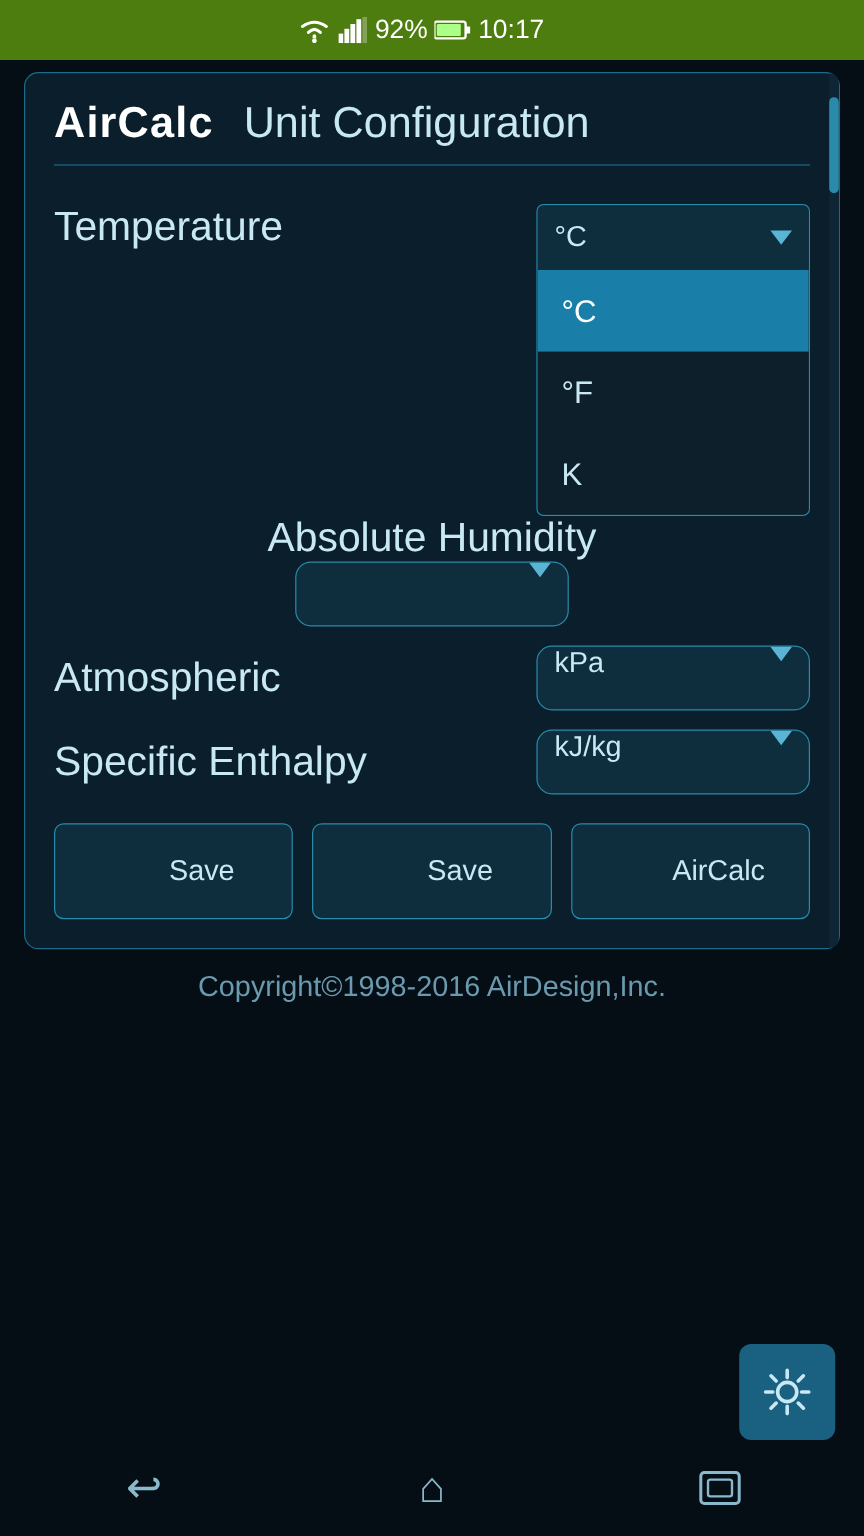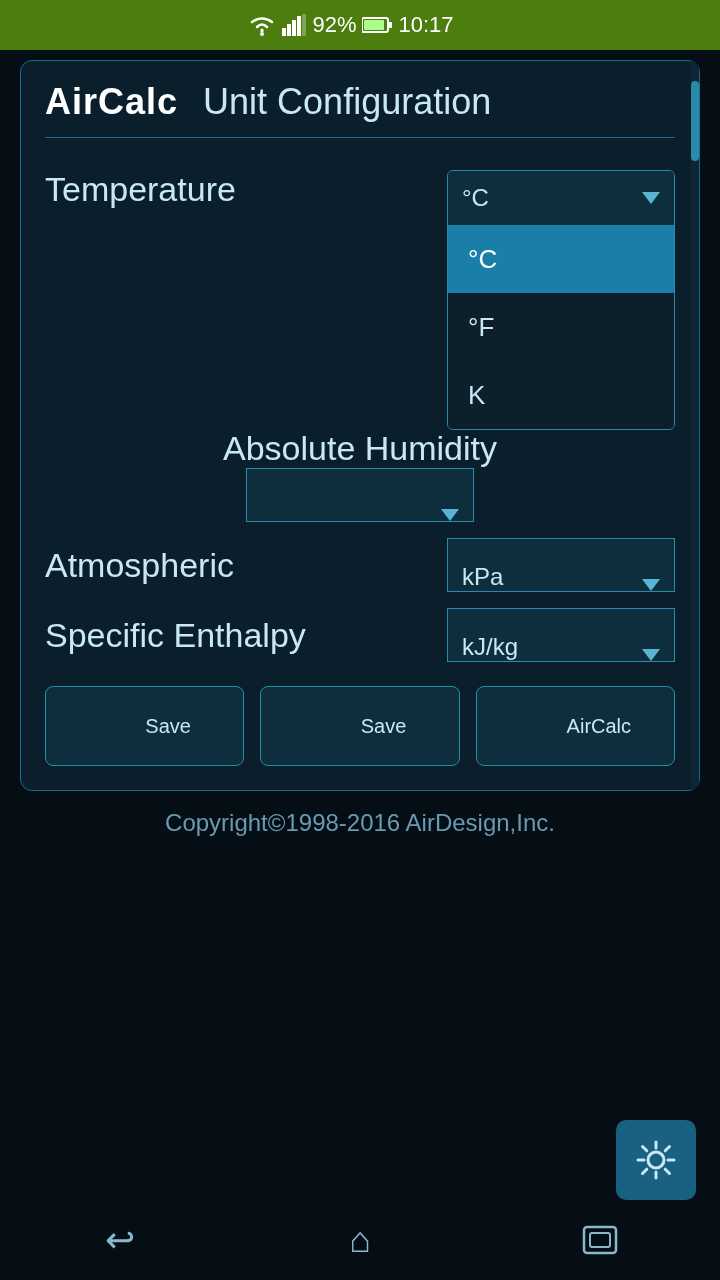--- a/index.html
+++ b/index.html
@@ -82,25 +82,25 @@
       color: #c8e8f4;
       font-weight: 400;
     }
 
     
     .dropdown-btn {
       width: 228px;
       height: 54px;
       background: #0e2d3d;
       border: 1.5px solid #2a8aaa;
-      border-radius: 0;
+      border-radius: 13px;
       color: #c8e8f4;
       font-size: 24px;
       display: flex;
-      align-items: flex-end;
+      align-items: flex-start;
       justify-content: space-between;
       padding: 0 14px;
       cursor: pointer;
     }
 
     .dropdown-arrow {
       width: 0;
       height: 0;
       border-left: 9px solid transparent;
       border-right: 9px solid transparent;
@@ -179,21 +179,21 @@
       margin-top: 24px;
     }
 
     .action-btn {
       flex: 1;
       height: 80px;
       background: #0e2d3d;
       border: 1.5px solid #2a8aaa;
       border-radius: 8px;
       color: #c8e8f4;
-      font-size: 20px;
+      font-size: 24px;
       cursor: pointer;
       display: flex;
       align-items: center;
       justify-content: center;
       padding-left: 47px;
     }
 
     
     .copyright {
       text-align: center;

